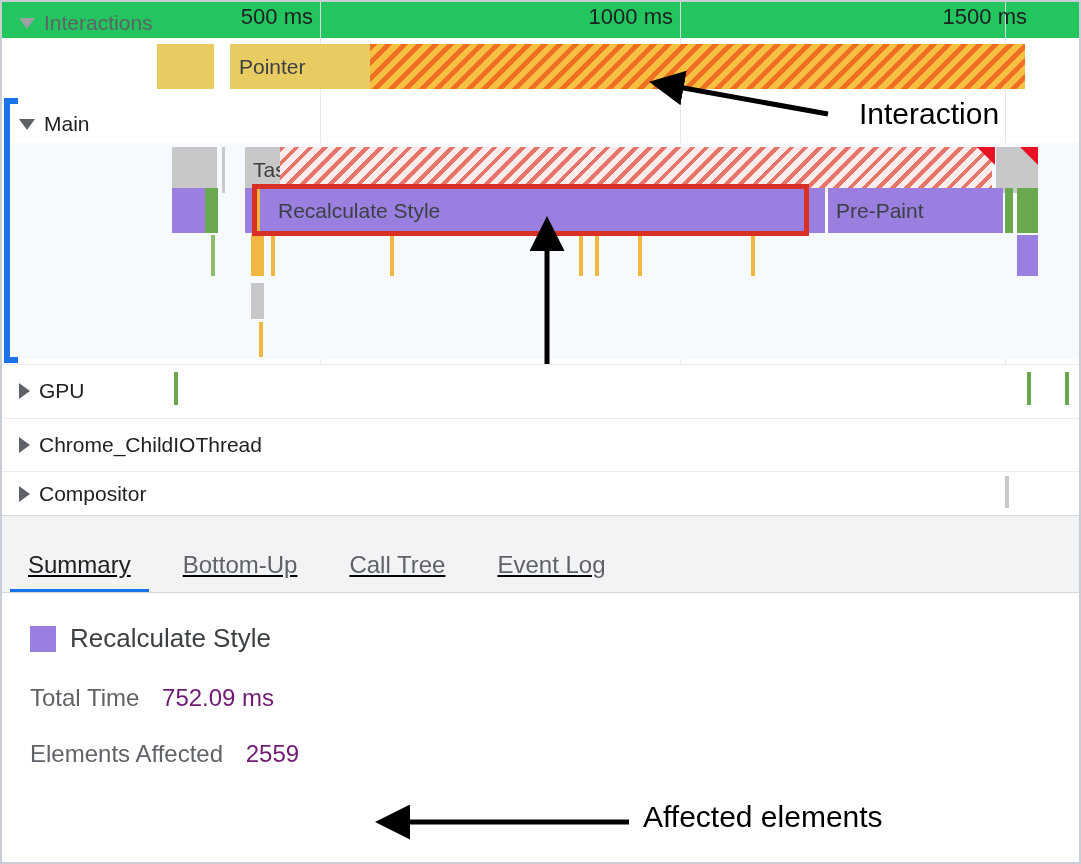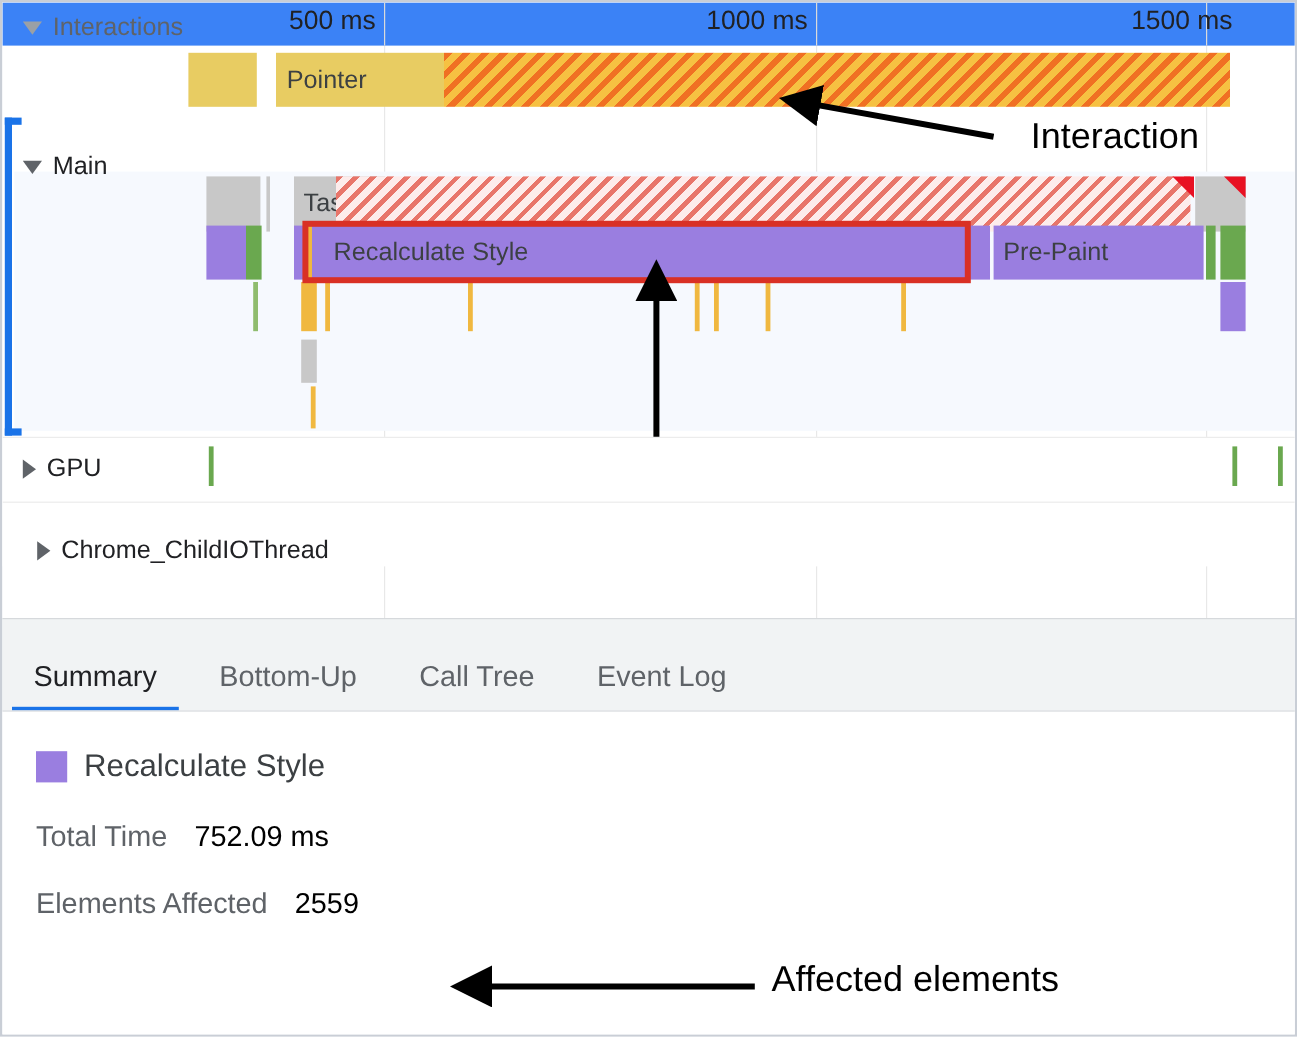--- a/index.html
+++ b/index.html
@@ -17,21 +17,21 @@
     background:#fff;
   }
 
   
   .timeline{position:absolute;left:0;top:0;right:0;height:513px;background:#fff;overflow:hidden;}
 
   .gridlines{position:absolute;left:0;top:0;right:0;bottom:0;pointer-events:none;}
   .gl{position:absolute;top:0;bottom:0;width:1px;background:#e8e8e8;}
 
   
-  .ruler{position:absolute;left:0;top:0;right:0;height:36px;background:#3b82f6;z-index:6;}
+  .ruler{position:absolute;left:0;top:0;right:0;height:36px;background:#22c55e;z-index:6;}
   .ruler .tick{
     position:absolute;top:2px;
     font-size:22px;color:#202124;
     transform:translateX(-100%);
     white-space:nowrap;
   }
   .ruler .tline{position:absolute;top:0;height:36px;width:1px;background:#dadada;}
 
   .track-title{
     position:absolute;left:0;
@@ -110,21 +110,21 @@
   }
 
   
   .ctrack{position:absolute;left:0;right:0;border-top:1px solid #ececec;background:#fff;padding-left:37px;}
   .ctrack .mark{position:absolute;width:4px;}
 
   
   .tabs{
     position:absolute;left:0;right:0;top:513px;height:77px;
     background:#f1f3f4;border-top:1px solid #d6d9dc;
-    display:flex;align-items:flex-end;
+    display:flex;align-items:flex-end;text-decoration:underline;
   }
   .tab{
     position:relative;
     padding:0 26px 16px 26px;
     font-size:24px;color:#5f6368;
     cursor:default;
     line-height:1;
   }
   .tab.active{color:#202124;}
   .tab.active::after{
@@ -136,21 +136,21 @@
     position:absolute;left:0;right:0;top:590px;bottom:0;
     background:#fff;border-top:1px solid #d6d9dc;
     padding:30px 0 0 28px;
     box-sizing:border-box;
   }
   .sum-head{display:flex;align-items:center;gap:14px;margin-bottom:30px;}
   .swatch{width:26px;height:26px;background:#9a7ee0;}
   .sum-title{font-size:26px;color:#3c4043;}
   .sum-row{font-size:24px;color:#5f6368;margin-bottom:28px;}
   .sum-row .k{margin-right:16px;}
-  .sum-row .v{color:#000000;}
+  .sum-row .v{color:#701a75;}
 
   
   .anno{position:absolute;font-size:30px;color:#000;white-space:nowrap;z-index:40;}
   .anno-svg{position:absolute;left:0;top:0;width:1081px;height:864px;z-index:39;pointer-events:none;}
 </style>
 </head>
 <body>
 
 <div class="app">
 
@@ -177,21 +177,21 @@
     </div>
 
     <div class="int-row">
       <div class="int-block" style="left:155px;width:57px;background:#e8cc62;"></div>
       <div class="int-block" style="left:228px;width:140px;background:#e8cc62;">
         <span class="lbl">Pointer</span>
       </div>
       <div class="int-block hatch-orange" style="left:368px;width:655px;"></div>
     </div>
 
-    <div class="track-title dark" style="top:120px;">
+    <div class="track-title dark" style="top:105px;">
       <span class="tri dark"></span>
       <span>Main</span>
     </div>
     <div class="main-sel"></div>
 
     <div class="main-body"></div>
 
     <div class="bar" style="left:170px;top:145px;width:45px;height:46px;background:#c8c8c8;"></div>
     <div class="bar" style="left:220px;top:145px;width:3px;height:46px;background:#c8c8c8;"></div>
     <div class="bar" style="left:243px;top:145px;width:76px;height:46px;background:#c8c8c8;">
@@ -236,26 +236,33 @@
       <div class="track-title dark" style="top:9px;position:absolute;">
         <span class="tri right"></span>
         <span>GPU</span>
       </div>
       <div class="mark" style="position:absolute;left:172px;top:7px;height:33px;background:#6aa84f;"></div>
       <div class="mark" style="position:absolute;left:1025px;top:7px;height:33px;background:#6aa84f;"></div>
       <div class="mark" style="position:absolute;left:1063px;top:7px;height:33px;background:#6aa84f;"></div>
     </div>
 
     <div class="ctrack" style="top:416px;height:53px;">
-      <div class="track-title dark" style="top:23px;position:absolute;margin-left:12px;">
+      <div class="track-title dark" style="top:9px;position:absolute;">
         <span class="tri right"></span>
         <span>Chrome_ChildIOThread</span>
       </div>
     </div>
 
+    <div class="ctrack" style="top:469px;height:44px;">
+      <div class="track-title dark" style="top:5px;position:absolute;">
+        <span class="tri right"></span>
+        <span>Compositor</span>
+      </div>
+      <div class="mark" style="position:absolute;left:1003px;top:4px;height:32px;background:#c8c8c8;"></div>
+    </div>
 
   </div>
 
   <div class="tabs">
     <div class="tab active">Summary</div>
     <div class="tab">Bottom-Up</div>
     <div class="tab">Call Tree</div>
     <div class="tab">Event Log</div>
   </div>
 

